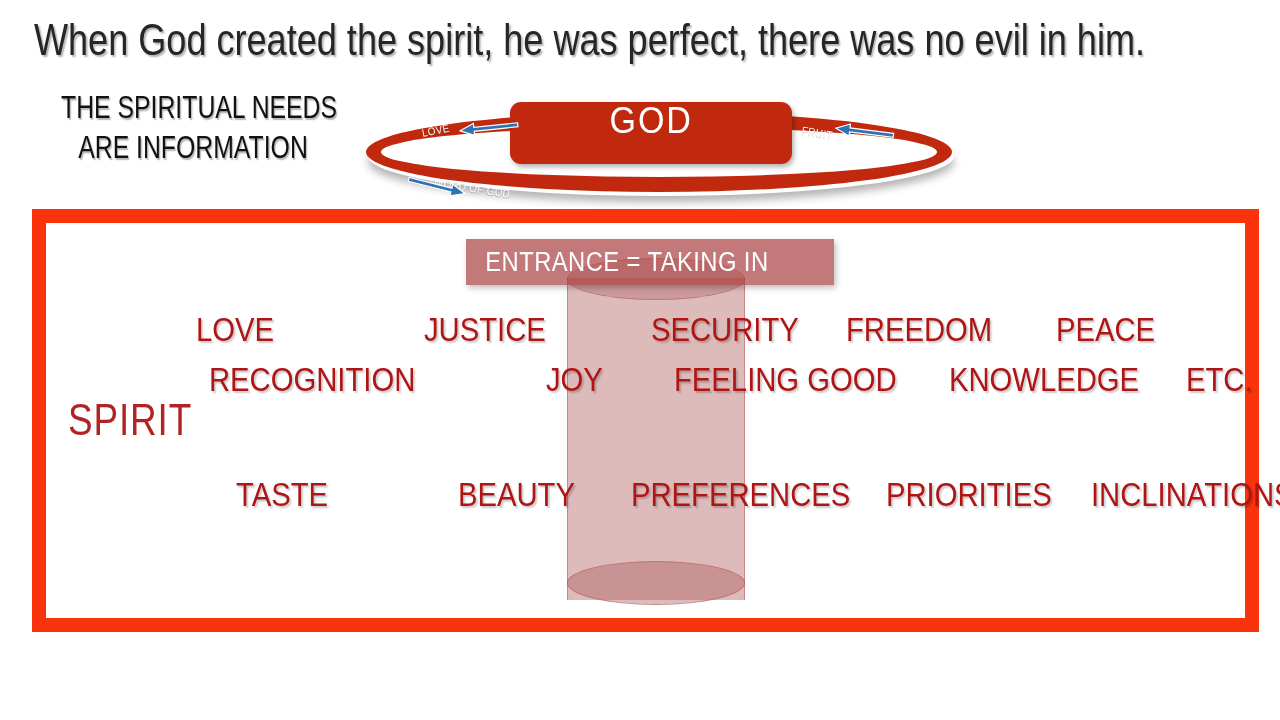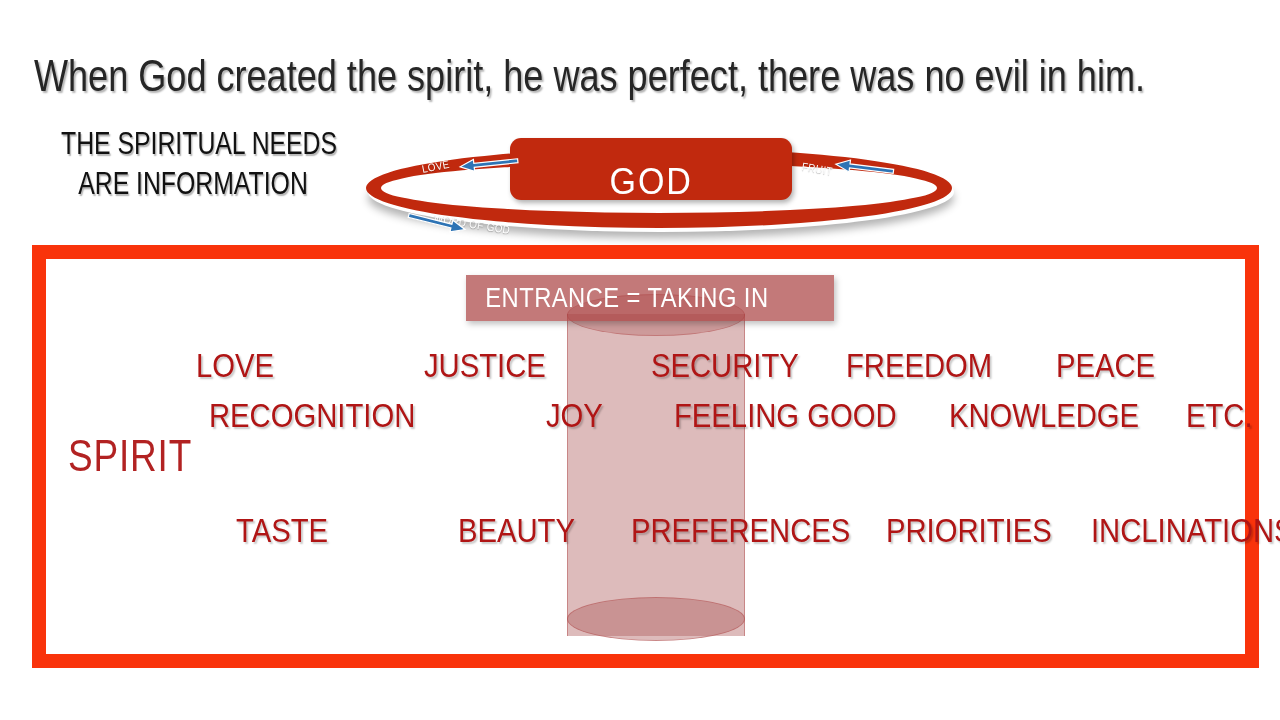--- a/index.html
+++ b/index.html
@@ -12,21 +12,20 @@
     height: 720px;
     position: relative;
     overflow: hidden;
     font-family: "Liberation Sans", "DejaVu Sans", sans-serif;
   }
 
   .slide {
     position: absolute;
     inset: 0;
     background: #ffffff;
-    margin-top: 36px;
   }
 
   
   .title {
     position: absolute;
     left: 34px;
     top: 14px;
     width: 1240px;
     font-size: 44px;
     line-height: 52px;
@@ -89,21 +88,21 @@
   .god-box {
     position: absolute;
     left: 158px;
     top: 10px;
     width: 282px;
     height: 62px;
     background: #C1290E;
     border-radius: 11px;
     box-shadow: 2px 3px 5px rgba(0,0,0,0.30);
     display: flex;
-    align-items: flex-end;
+    align-items: flex-start;
     justify-content: center;
   }
   .god-text {
     color: #ffffff;
     font-size: 37px;
     font-family: "Liberation Sans Narrow", "Liberation Sans", sans-serif;
     transform: scaleX(0.92);
     letter-spacing: 2px;
     line-height: 1;
   }

